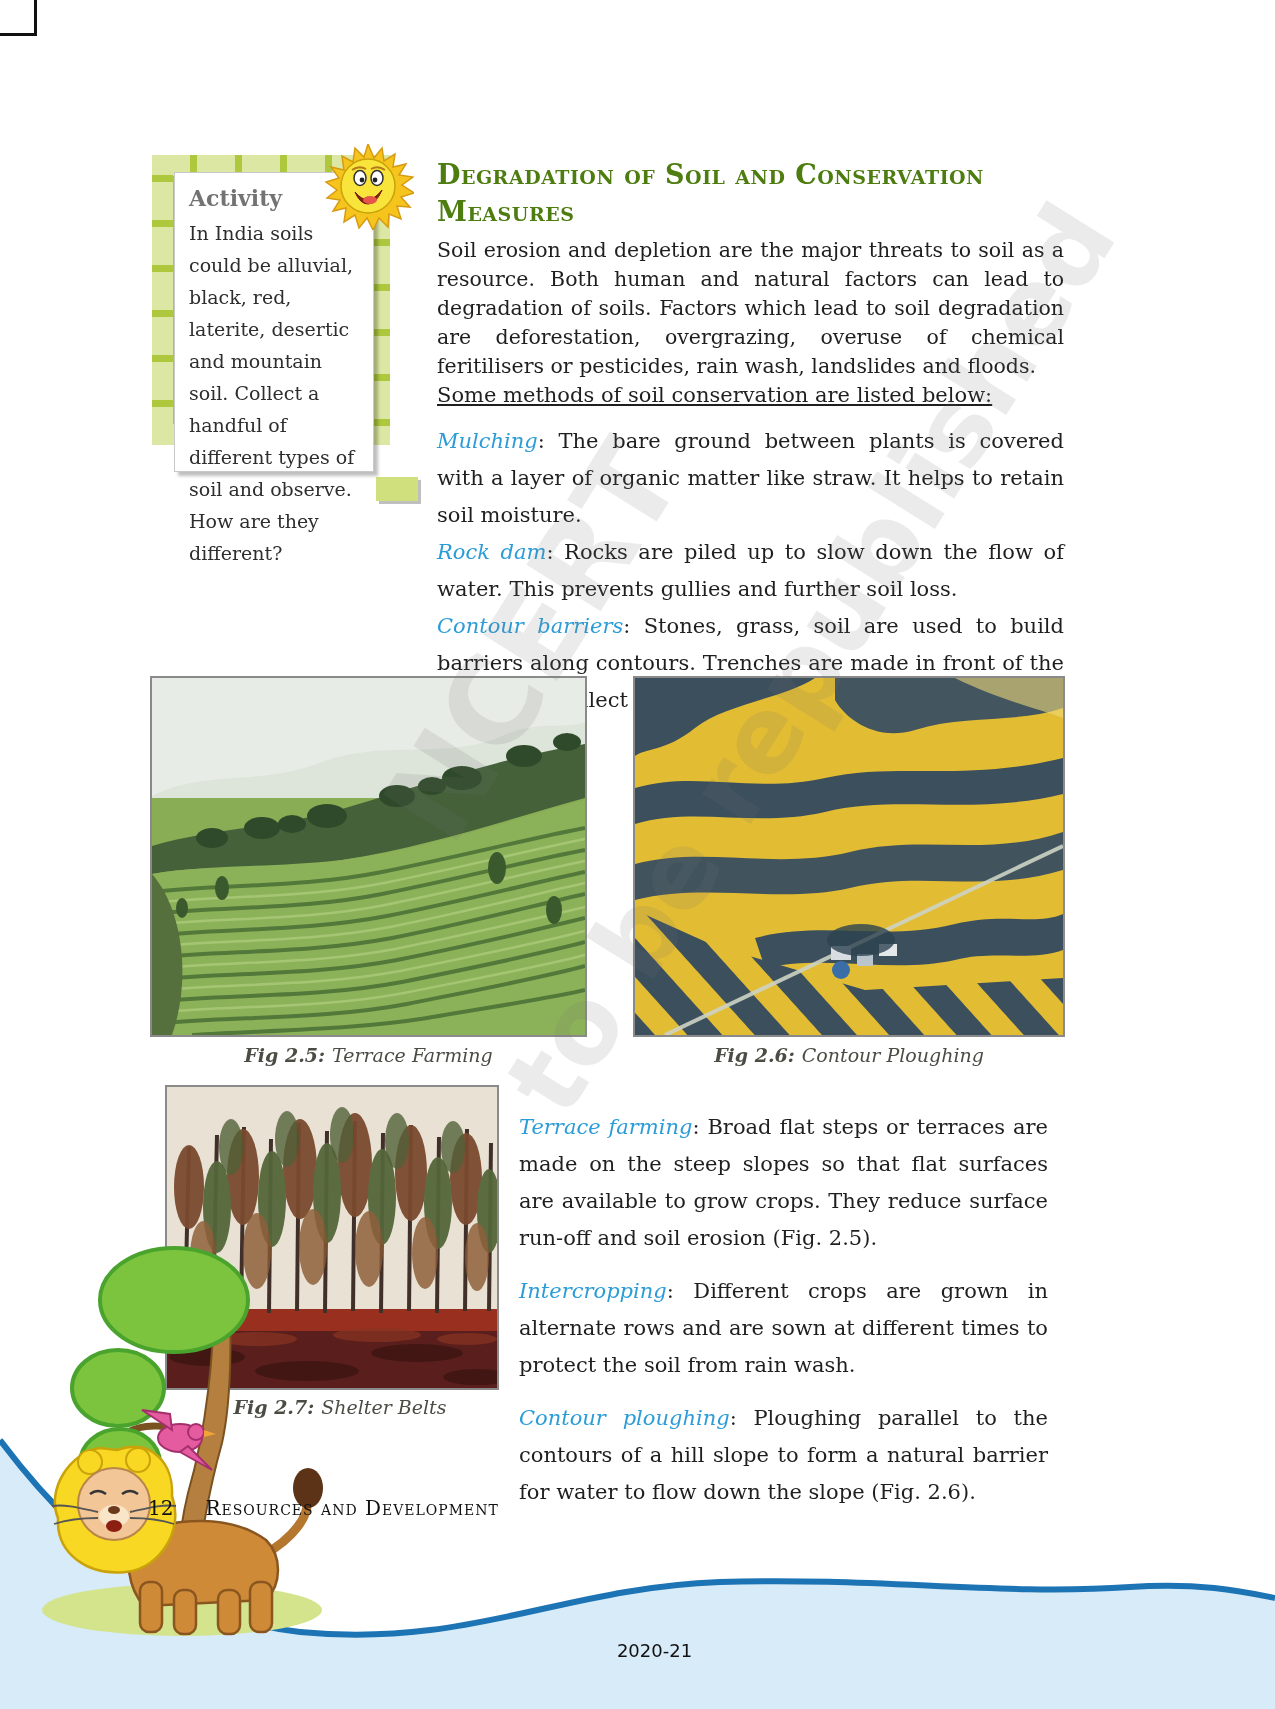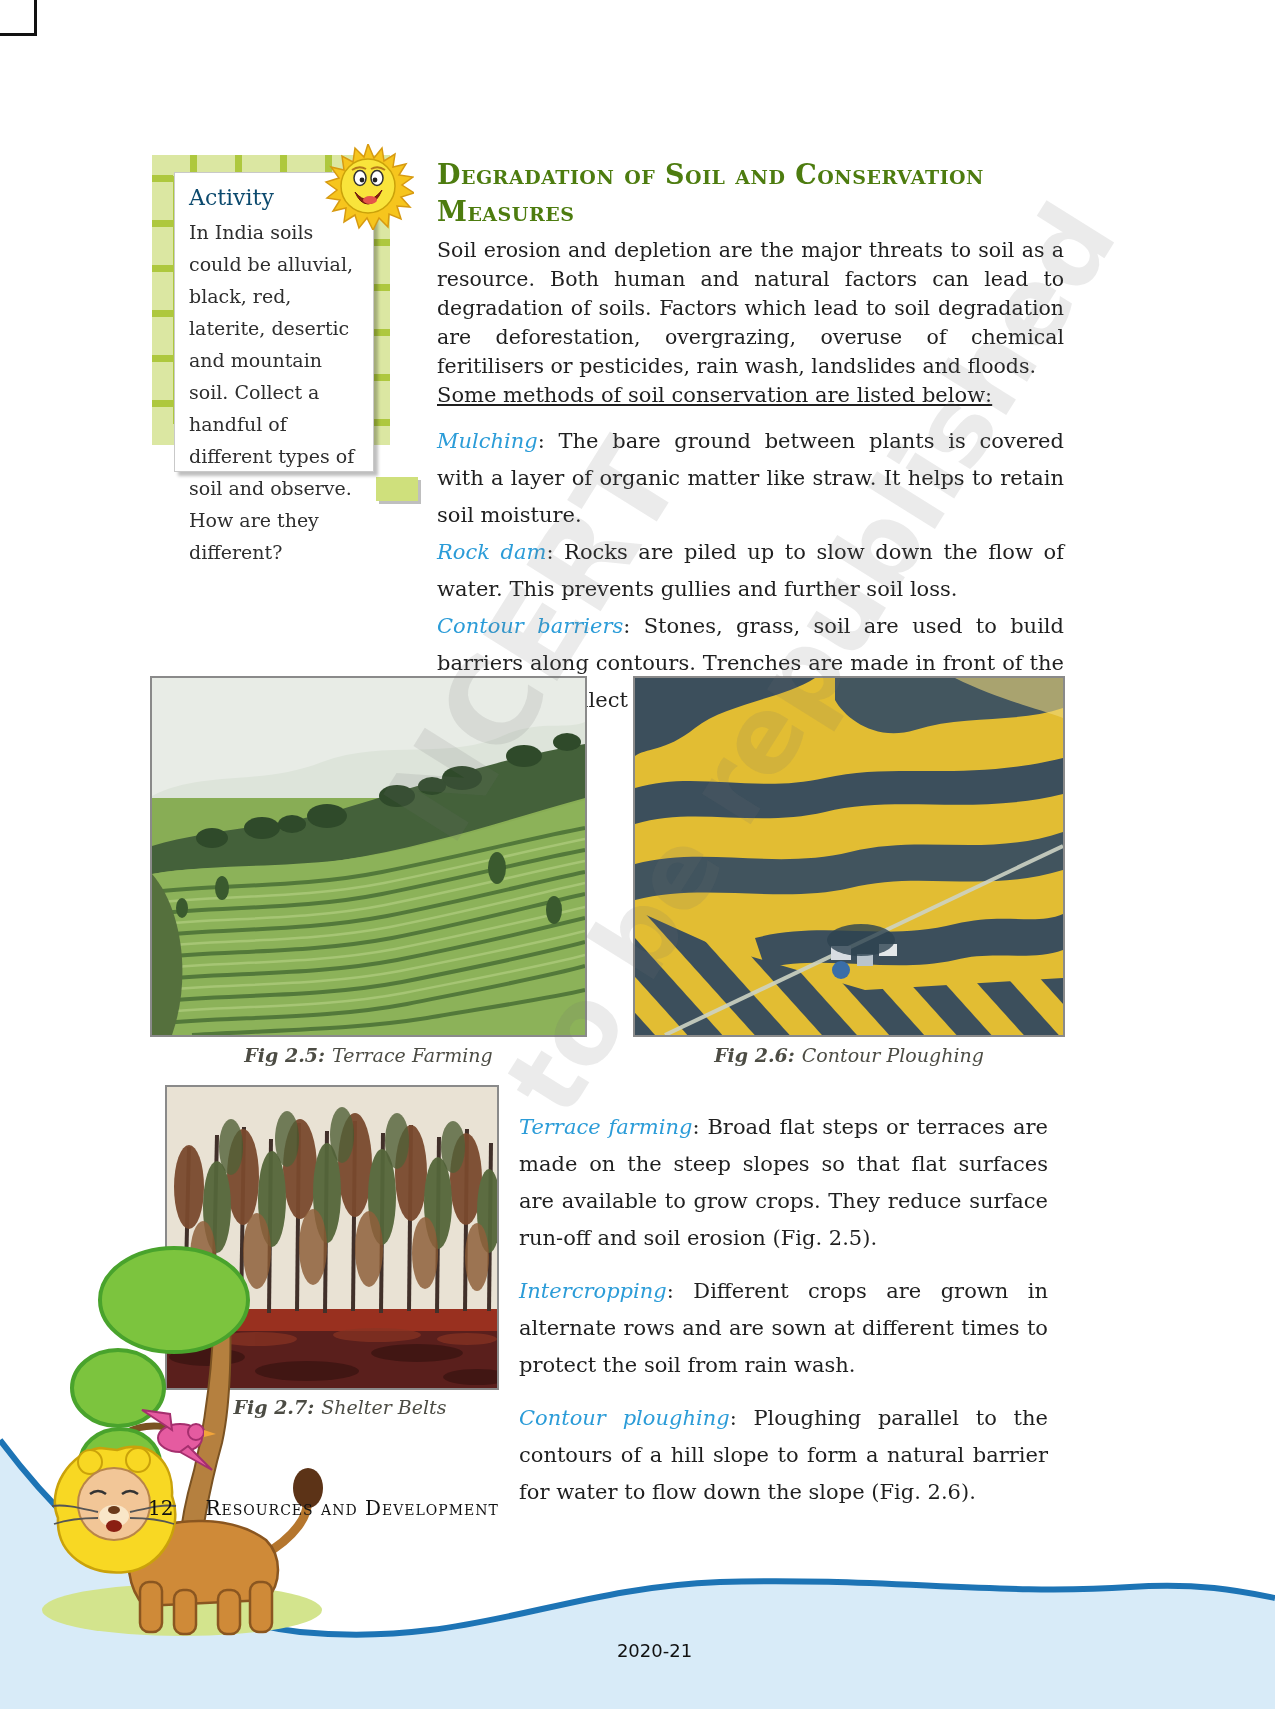--- a/index.html
+++ b/index.html
@@ -35,21 +35,21 @@
   .activity-frame .bh.bottom { bottom:0; background-position:20px 0; }
   .activity-frame .bv { position:absolute; top:0; width:21px; height:100%;
     background:repeating-linear-gradient(0deg,#dbe7a2 0 38px,#aec83e 38px 45px); }
   .activity-frame .bv.left { left:0; }
   .activity-frame .bv.right { right:0; background-position:0 19px; }
   .corner-brick { position:absolute; left:376px; top:477px; width:42px; height:24px;
     background:#cfe07c; box-shadow:3px 3px 0 rgba(0,0,0,0.25); }
   .activity-card { position:absolute; left:174px; top:172px; width:200px; height:300px;
     background:#ffffff; border:1px solid #c9c9c9; box-shadow:4px 4px 3px rgba(0,0,0,0.25);
     padding:12px 10px 10px 14px; z-index:2; }
-  .activity-title { color:#0c4a6e; font-size:22px; font-weight:normal; margin-bottom:6px; }
+  .activity-title { color:#737373; font-size:22px; font-weight:bold; margin-bottom:6px; }
   .activity-body { font-size:19px; line-height:32px; color:#2e2e2e; }
 
   
   .sun { position:absolute; left:322px; top:144px; z-index:3; }
 
   
   .main-col { position:absolute; left:437px; top:156px; width:627px; }
   .section-heading { font-variant:small-caps; color:#4d7c0f; font-weight:bold;
     font-size:27px; line-height:37px; letter-spacing:0.5px; }
   .intro { margin-top:6px; font-size:20.5px; line-height:29px; text-align:justify; color:#1f1f1f; }

